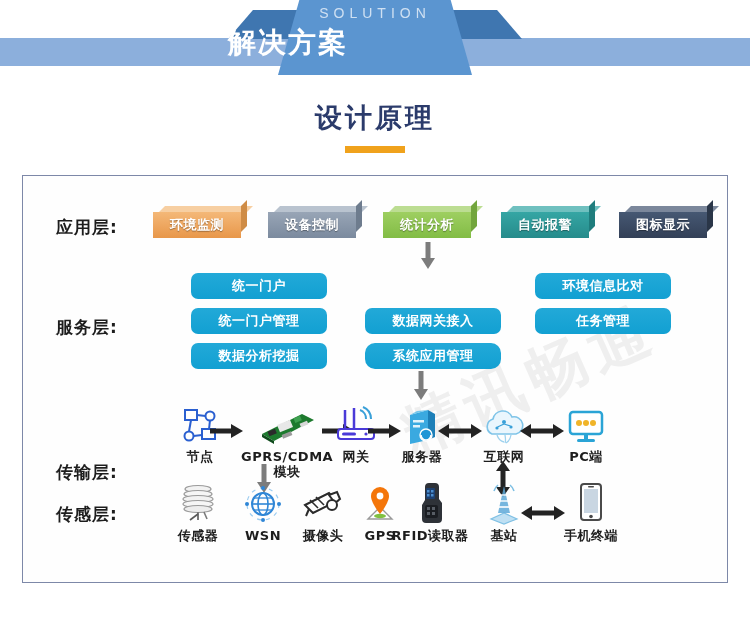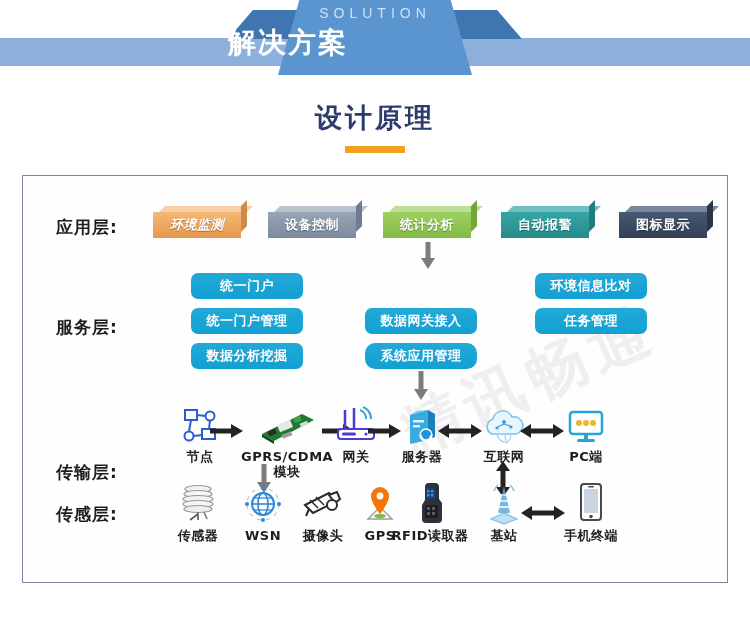--- a/index.html
+++ b/index.html
@@ -91,21 +91,21 @@
   .box3d .front{
     position:absolute; left:0; top:0; width:88px; height:26px;
     display:flex; align-items:center; justify-content:center;
     color:#fff; font-size:13px; font-weight:bold; letter-spacing:0.5px;
     font-family:"DejaVu Sans","Liberation Sans",sans-serif;
     text-shadow:0 1px 1px rgba(0,0,0,.35);
   }
 
   
   .pill{
-    position:absolute; width:112px; height:26px; border-radius:7px;
+    position:absolute; width:136px; height:26px; border-radius:7px;
     background:linear-gradient(180deg,#22a9d8 0%,#12a0d2 100%);
     display:flex; align-items:center; justify-content:center;
     color:#fff; font-size:13px; font-weight:bold; letter-spacing:0.5px;
     font-family:"DejaVu Sans","Liberation Sans",sans-serif;
   }
 
   
   .node{ position:absolute; width:74px; text-align:center; }
   .node .glyph{ height:42px; display:flex; align-items:flex-end; justify-content:center; }
   .node .cap{
@@ -143,21 +143,21 @@
   <div class="watermark">精讯畅通</div>
 
   <div class="row-label" style="left:33px; top:40px;">应用层:</div>
   <div class="row-label" style="left:33px; top:140px;">服务层:</div>
   <div class="row-label" style="left:33px; top:245px;margin-top:40px;">传输层:</div>
   <div class="row-label" style="left:33px; top:327px;">传感层:</div>
 
   <div class="box3d" style="left:130px; top:36px;">
     <div class="top" style="background:#f7cfa2;"></div>
     <div class="side" style="background:#cf8c46;"></div>
-    <div class="front" style="background:linear-gradient(180deg,#f4b878,#e8974a);font-style:italic;">环境监测</div>
+    <div class="front" style="background:linear-gradient(180deg,#f4b878,#e8974a);">环境监测</div>
   </div>
 
   <div class="box3d" style="left:245px; top:36px;">
     <div class="top" style="background:#b9c3cf;"></div>
     <div class="side" style="background:#6e7c8e;"></div>
     <div class="front" style="background:linear-gradient(180deg,#98a5b6,#7b8a9e);">设备控制</div>
   </div>
 
   <div class="box3d" style="left:360px; top:36px;">
     <div class="top" style="background:#bcdd92;"></div>

